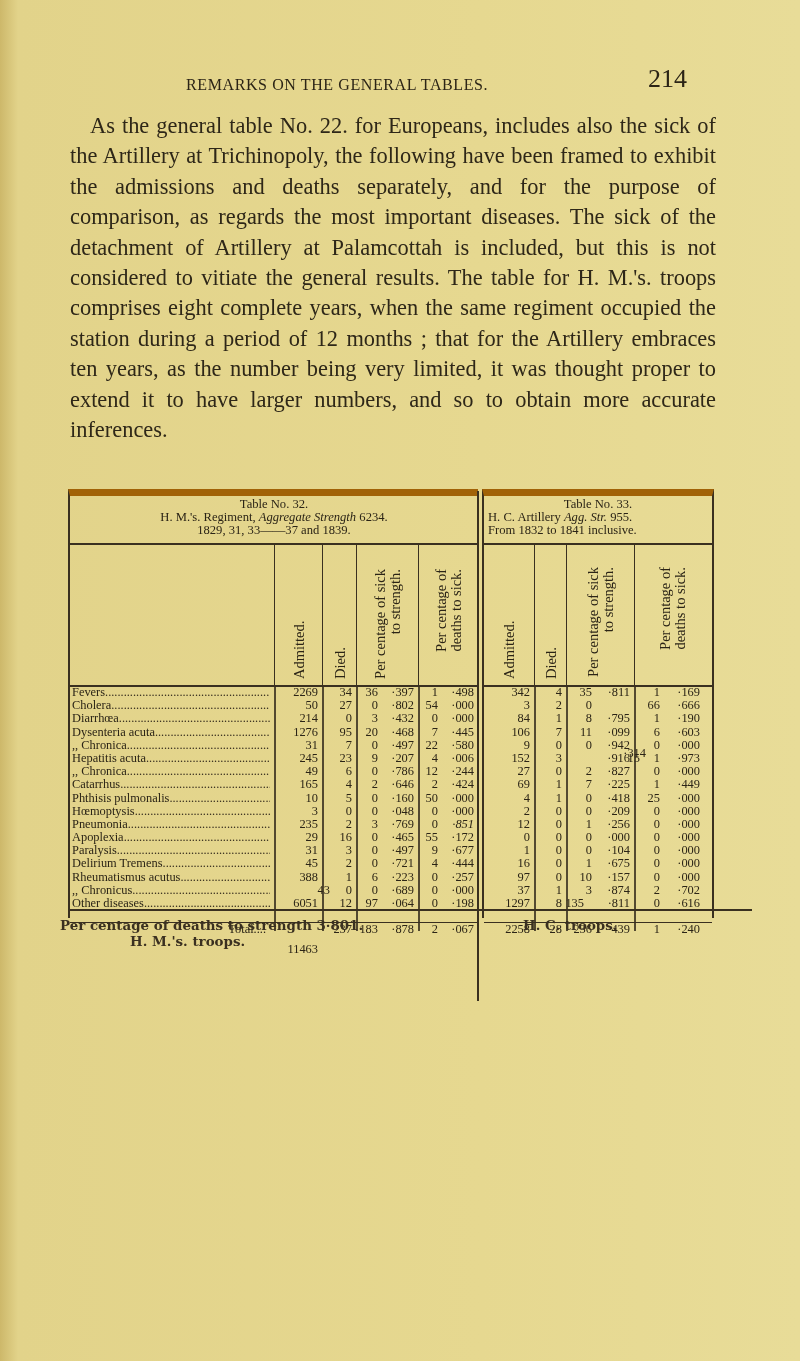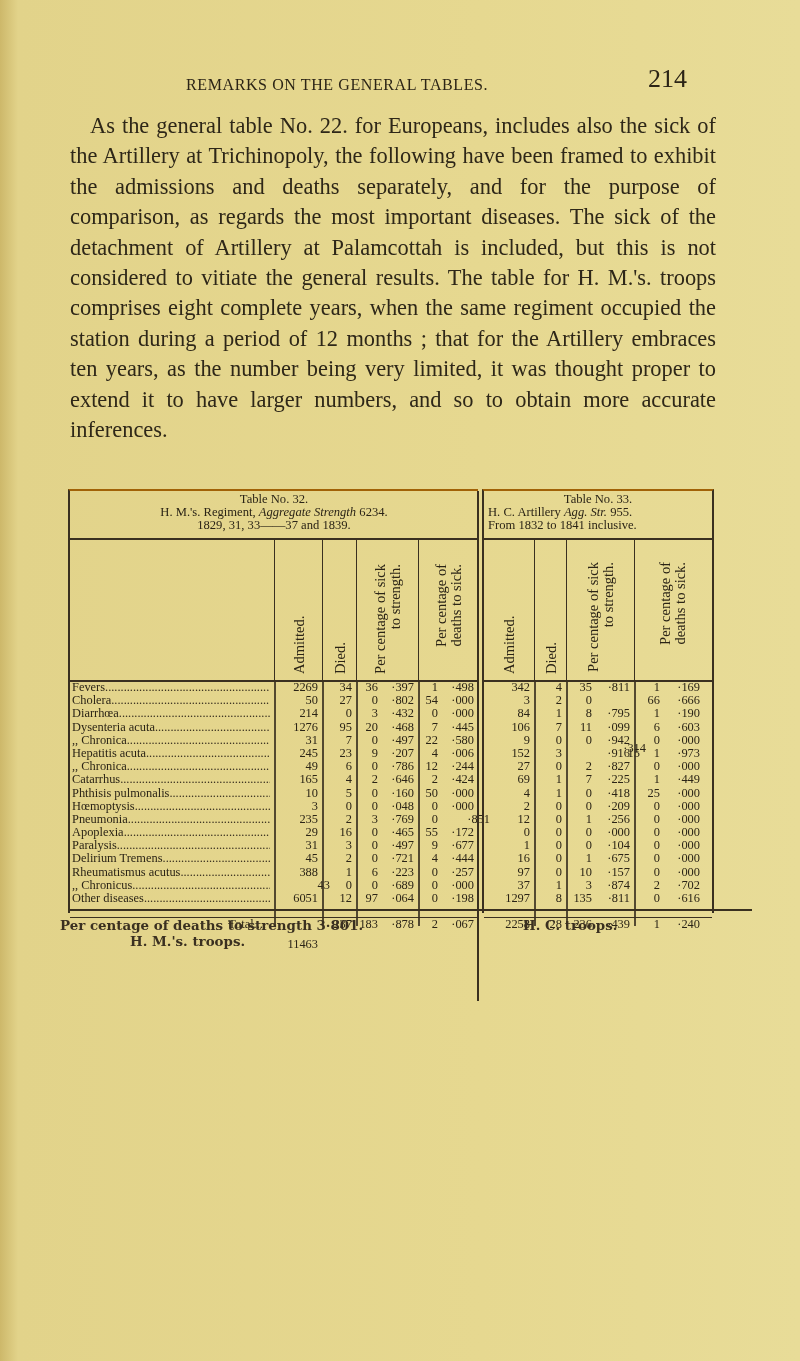--- a/index.html
+++ b/index.html
@@ -30,21 +30,21 @@
       font-size: 22.4px; line-height: 30.4px;
       text-align: justify; text-indent: 20px; color: #2e2718;
     }
     .tables {
       position: absolute; left: 68px; top: 489px; width: 684px;
       font-family: "Liberation Serif", serif;
       color: #2b2416;
     }
     .table-block {
       position: absolute; top: 0;
-      border-top: 2px solid #a16207;
+      border-top: 7px solid #a16207;
     }
     .tbl-left { left: 0; width: 408px; border-left: 2px solid #3a3020; }
     .tbl-right { left: 414px; width: 228px; border-left: 2px solid #3a3020; border-right: 2px solid #3a3020; }
     .sep-line { position: absolute; left: 409px; top: 2px; width: 2px; height: 510px; background: #3a3020; }
     .caption { text-align: center; font-size: 12.6px; line-height: 13px; padding-top: 2px; }
     .caption i { font-style: italic; }
     .caption-right { text-align: left; padding-left: 4px; }
     .hdr-row {
       position: absolute; left: 0; right: 0; top: 47px; height: 140px;
       border-top: 2px solid #3a3020; border-bottom: 2px solid #3a3020;
@@ -214,21 +214,21 @@
           <span class="cell" style="left:370px;width:34px;">·000</span>
         </div>
         <div class="row">
           <span class="lbl" style="">Pneumonia<span class="dots">............................................................</span></span>
           <span class="cell" style="left:0;width:200px;text-align:right;color:#3a3020;letter-spacing:1px;"></span>
           <span class="cell" style="left:204px;width:44px;">235</span>
           <span class="cell" style="left:252px;width:30px;">2</span>
           <span class="cell" style="left:286px;width:22px;">3</span>
           <span class="cell" style="left:310px;width:34px;">·769</span>
           <span class="cell" style="left:348px;width:20px;">0</span>
-          <span class="cell" style="left:386px;width:34px;">·851</span>
+          <span class="cell" style="left:370px;width:34px;font-style:italic;">·851</span>
         </div>
         <div class="row">
           <span class="lbl" style="">Apoplexia<span class="dots">............................................................</span></span>
           <span class="cell" style="left:0;width:200px;text-align:right;color:#3a3020;letter-spacing:1px;"></span>
           <span class="cell" style="left:204px;width:44px;">29</span>
           <span class="cell" style="left:252px;width:30px;">16</span>
           <span class="cell" style="left:286px;width:22px;">0</span>
           <span class="cell" style="left:310px;width:34px;">·465</span>
           <span class="cell" style="left:348px;width:20px;">55</span>
           <span class="cell" style="left:370px;width:34px;">·172</span>
@@ -450,21 +450,21 @@
           <span class="cell" style="left:0;width:46px;">37</span>
           <span class="cell" style="left:50px;width:28px;">1</span>
           <span class="cell" style="left:82px;width:26px;">3</span>
           <span class="cell" style="left:112px;width:34px;">·874</span>
           <span class="cell" style="left:150px;width:26px;">2</span>
           <span class="cell" style="left:180px;width:36px;">·702</span>
         </div>
         <div class="row">
           <span class="cell" style="left:0;width:46px;">1297</span>
           <span class="cell" style="left:50px;width:28px;">8</span>
-          <span class="cell" style="left:82px;width:26px;font-family:Liberation Serif, serif;">135</span>
+          <span class="cell" style="left:74px;width:26px;font-family:Liberation Serif, serif;">135</span>
           <span class="cell" style="left:112px;width:34px;">·811</span>
           <span class="cell" style="left:150px;width:26px;">0</span>
           <span class="cell" style="left:180px;width:36px;">·616</span>
         </div>
         <div class="row" style="margin-top:12px;border-top:1.5px solid #3a3020;padding-top:3px;height:15px;">
           <span class="cell" style="left:0;width:46px;">2258</span>
           <span class="cell" style="left:50px;width:28px;">28</span>
           <span class="cell" style="left:82px;width:26px;">236</span>
           <span class="cell" style="left:112px;width:34px;">·439</span>
           <span class="cell" style="left:150px;width:26px;">1</span>

